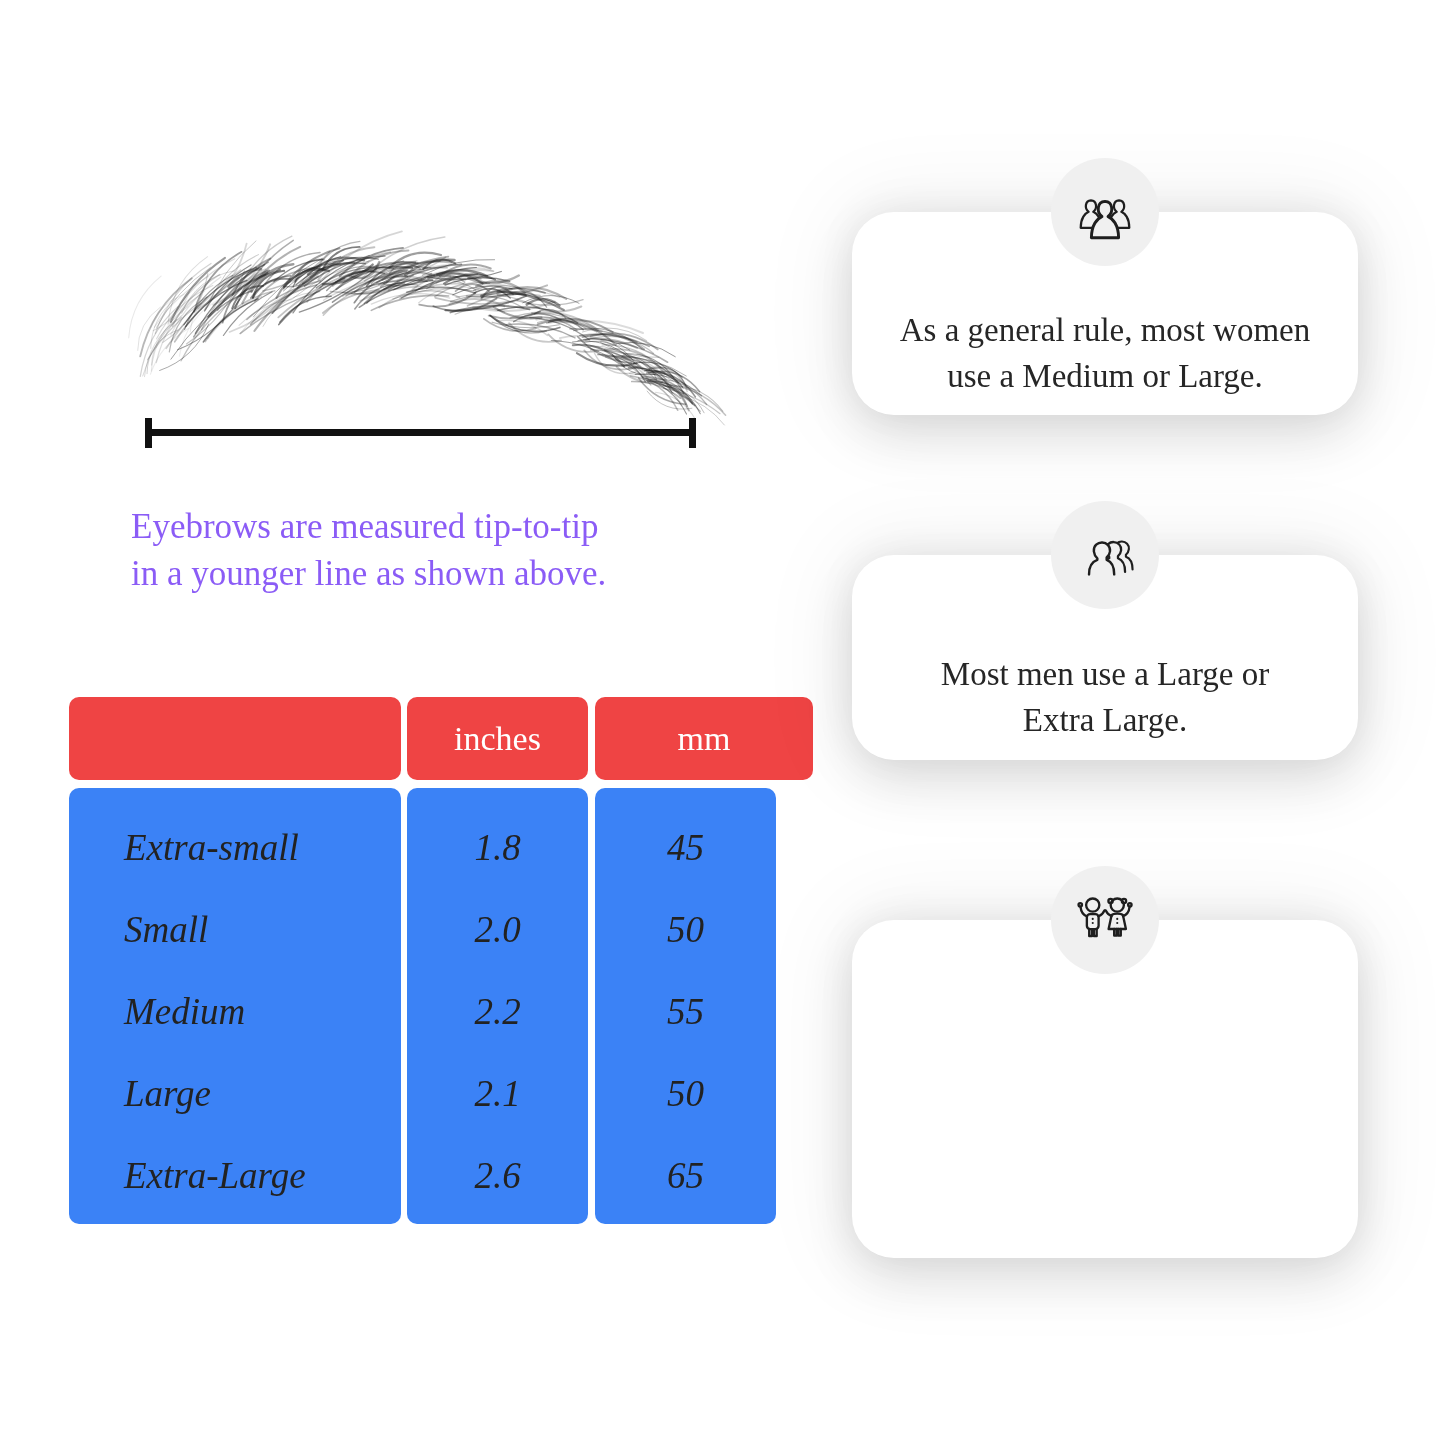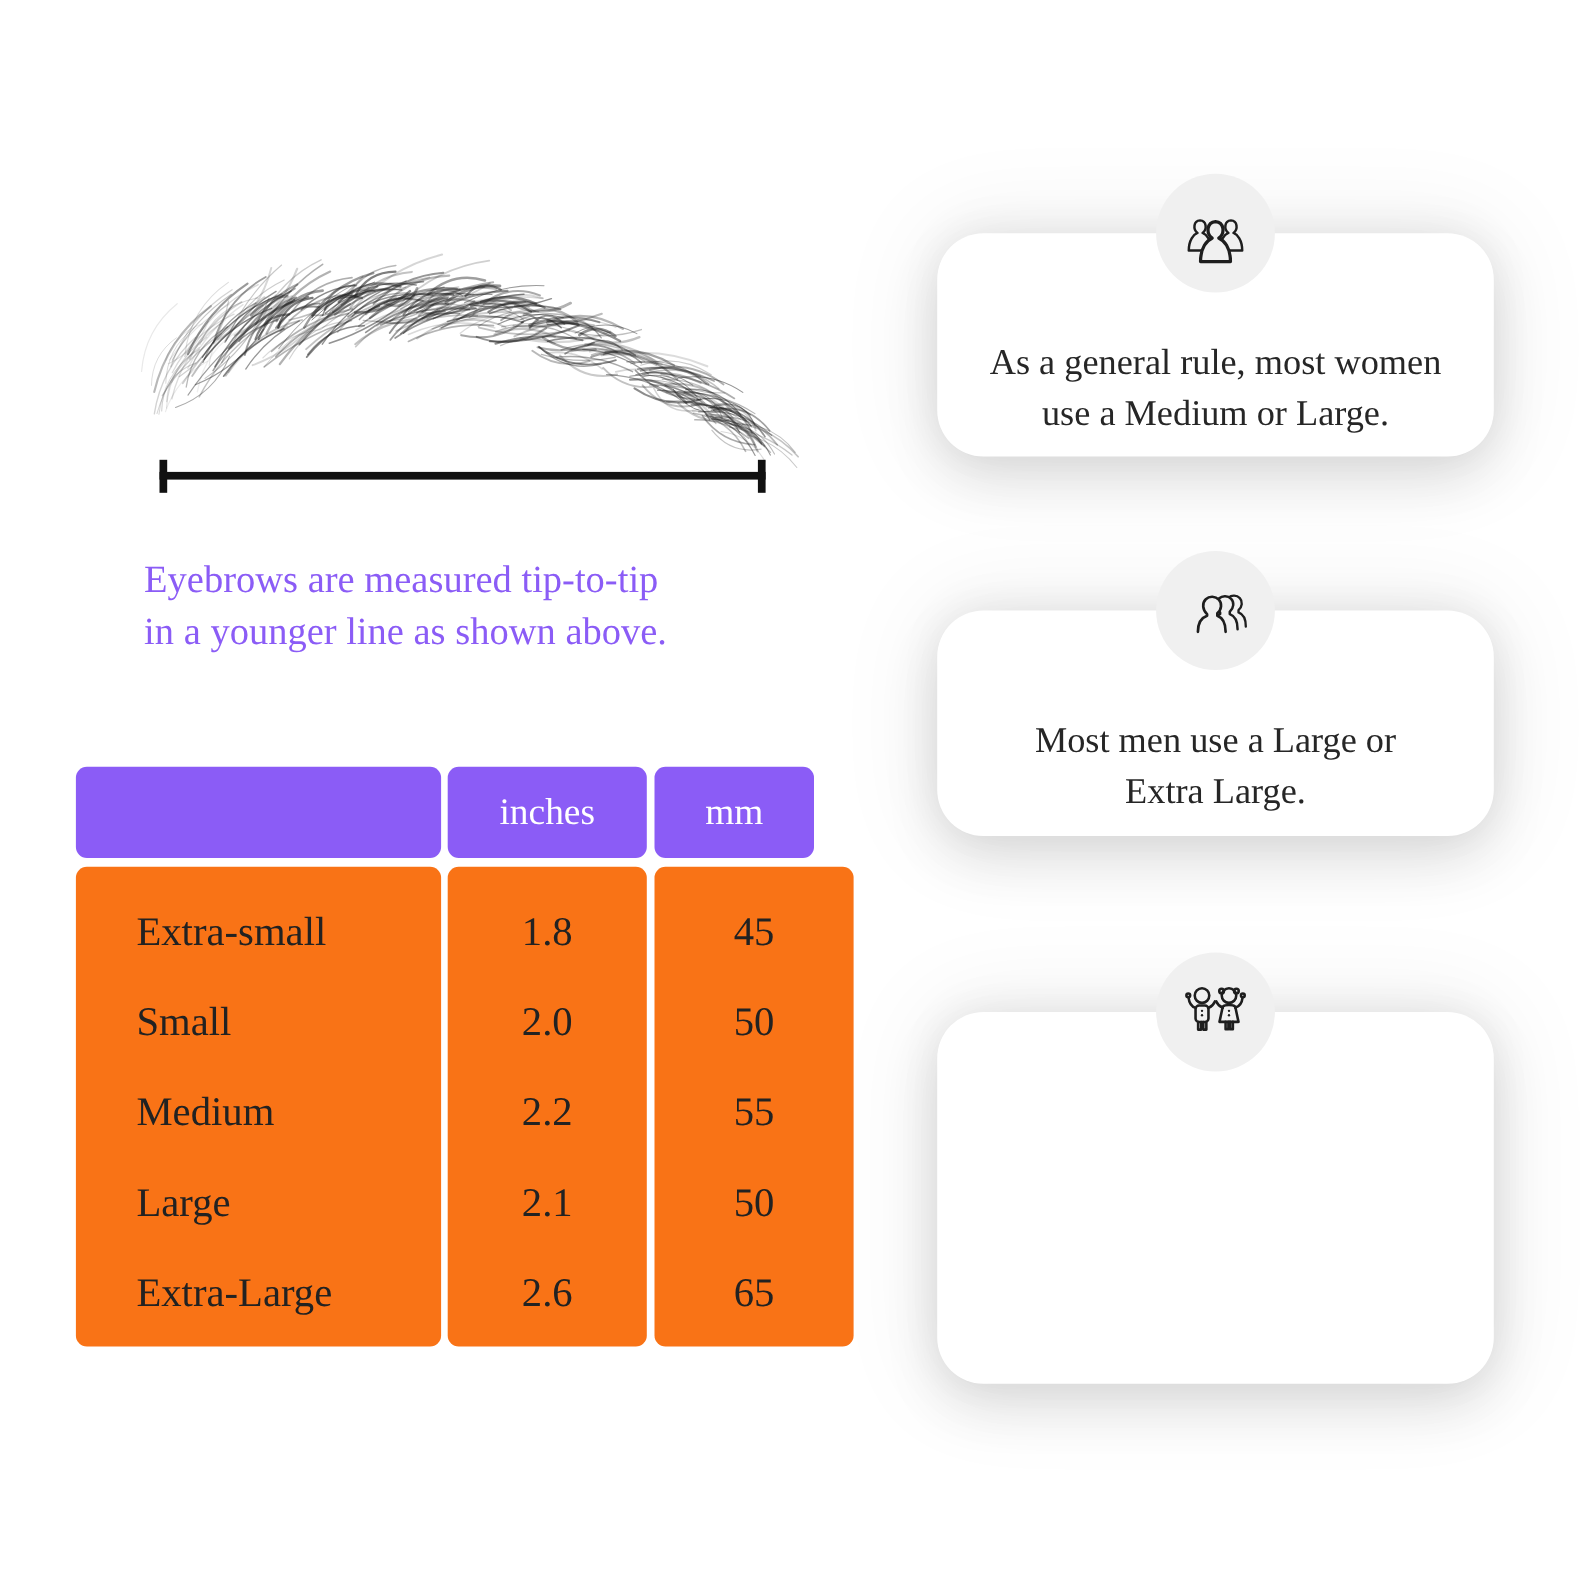--- a/index.html
+++ b/index.html
@@ -8,27 +8,27 @@
     font-family:"Liberation Serif","DejaVu Serif",serif;color:#1e1e1e;
   }
   
   .eyebrow-svg{position:absolute;left:122px;top:215px;width:578px;height:185px;overflow:visible;}
   .measure-line{position:absolute;left:145px;top:429px;width:551px;height:7px;background:#111;}
   .measure-cap{position:absolute;top:418px;width:7px;height:30px;background:#111;}
   .cap-left{left:145px;}
   .cap-right{left:689px;}
   .caption{position:absolute;left:131px;top:503px;width:620px;font-size:35px;line-height:47px;color:#8b5cf6;}
   
-  .th{position:absolute;top:697px;height:83px;background:#8b5cf6;border-radius:10px;
+  .th{position:absolute;top:697px;height:83px;background:#ef4444;border-radius:10px;
       display:flex;align-items:center;justify-content:center;color:#fff;font-size:34px;}
   .th1{left:69px;width:332px;}
   .th2{left:407px;width:181px;}
-  .th3{left:595px;width:145px;}
-  .tcol{position:absolute;top:788px;height:436px;background:#f97316;border-radius:10px;
-      display:flex;flex-direction:column;box-sizing:border-box;padding:18px 0 8px 0;font-size:37px;color:#222;}
+  .th3{left:595px;width:218px;}
+  .tcol{position:absolute;top:788px;height:436px;background:#3b82f6;border-radius:10px;
+      display:flex;flex-direction:column;box-sizing:border-box;padding:18px 0 8px 0;font-size:37px;color:#222;font-style:italic;}
   .tcol1{left:69px;width:332px;}
   .tcol2{left:407px;width:181px;}
   .tcol3{left:595px;width:181px;}
   .tcell{flex:1;display:flex;align-items:center;justify-content:center;}
   .tcol1 .tcell{justify-content:flex-start;padding-left:55px;}
   
   .card{
     position:absolute;left:852px;width:506px;background:#ffffff;border-radius:42px;
     box-shadow:0 20px 50px rgba(0,0,0,0.11), 0 -6px 40px rgba(0,0,0,0.05), 0 0 85px 18px rgba(0,0,0,0.05);
     display:flex;flex-direction:column;align-items:center;justify-content:center;

